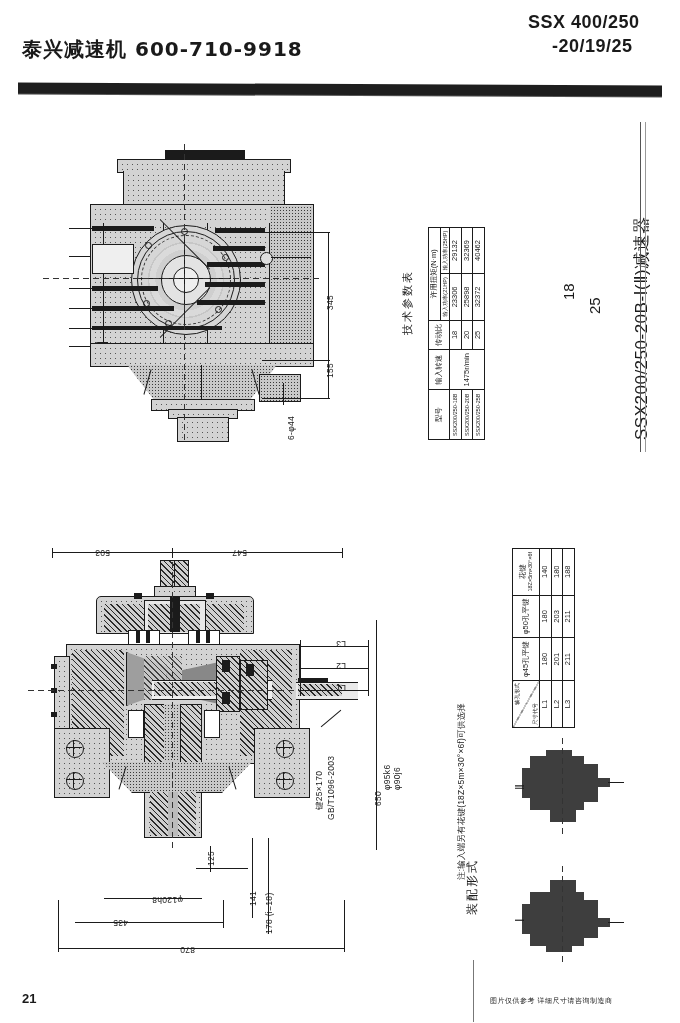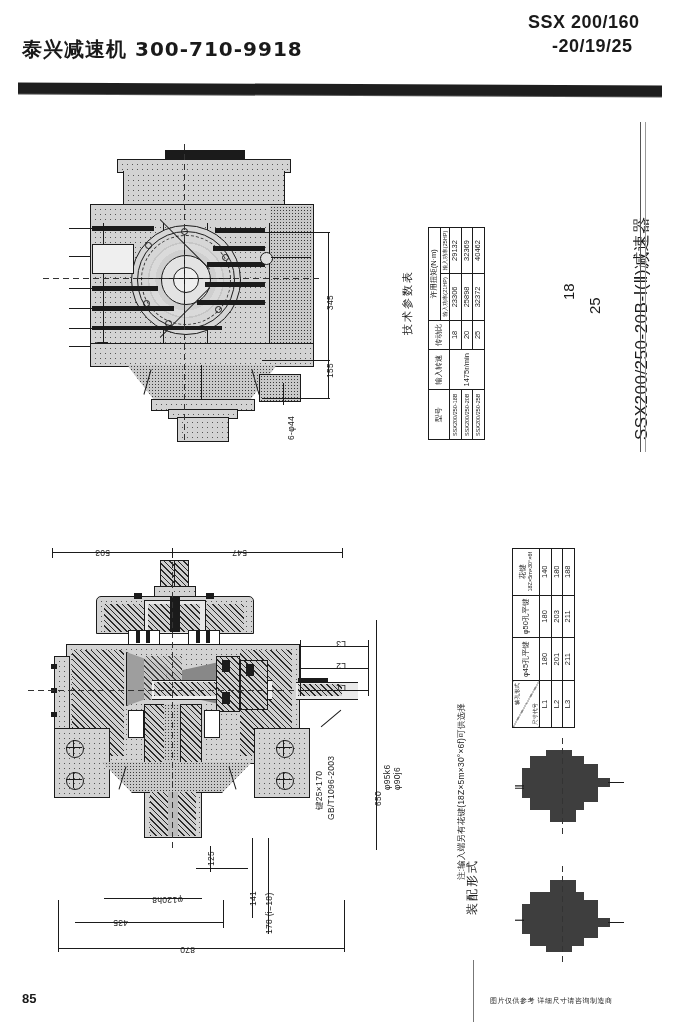--- a/index.html
+++ b/index.html
@@ -46,22 +46,22 @@
   
   #pageno{left:22px;top:991px;font-size:13px;font-weight:700;}
   #disclaim{left:490px;top:996px;font-size:7px;letter-spacing:.5px;white-space:nowrap;color:#222;}
   #vsep{left:473px;top:960px;width:1px;height:62px;background:#777;}
 
   .lbl{font-size:10px;white-space:nowrap;}
 </style>
 </head>
 <body>
 
-<div class="abs" id="brand">泰兴减速机  300-710-9918</div>
-<div class="abs" id="code-l1">SSX 200/160</div>
+<div class="abs" id="brand">泰兴减速机  600-710-9918</div>
+<div class="abs" id="code-l1">SSX 400/250</div>
 <div class="abs" id="code-l2">-20/19/25</div>
 <div class="abs" id="rule"></div>
 
 <div class="abs dwg" style="left:55px;top:150px;width:250px;height:290px;">
 
   <div class="abs speck ln" style="left:110px;top:0px;width:78px;height:9px;border:1px solid #1b1b1b;"></div>
 
   <div class="abs speck" style="left:62px;top:9px;width:172px;height:12px;border:1px solid #1b1b1b;"></div>
 
   <div class="abs speck" style="left:68px;top:21px;width:160px;height:33px;border-left:1px solid #1b1b1b;border-right:1px solid #1b1b1b;"></div>
@@ -387,14 +387,14 @@
   <div class="abs" style="left:62px;top:20px;width:16px;height:38px;background:#3a3e47;"></div>
   <div class="abs" style="left:30px;top:0px;width:26px;height:14px;background:#3a3e47;"></div>
   <div class="abs" style="left:26px;top:64px;width:26px;height:8px;background:#3a3e47;"></div>
   <div class="abs" style="left:76px;top:38px;width:14px;height:9px;background:#3a3e47;"></div>
   <div class="abs ln" style="left:88px;top:42px;width:16px;height:1px;"></div>
   <div class="abs clv" style="left:42px;top:-14px;width:1px;height:98px;"></div>
 </div>
 <div class="abs rot90" style="left:513px;top:922px;font-size:12px;">Ⅰ</div>
 
 <div class="abs" id="vsep"></div>
-<div class="abs" id="pageno">85</div>
+<div class="abs" id="pageno">21</div>
 <div class="abs" id="disclaim">图片仅供参考   详细尺寸请咨询制造商</div>
 
 </body></html>

